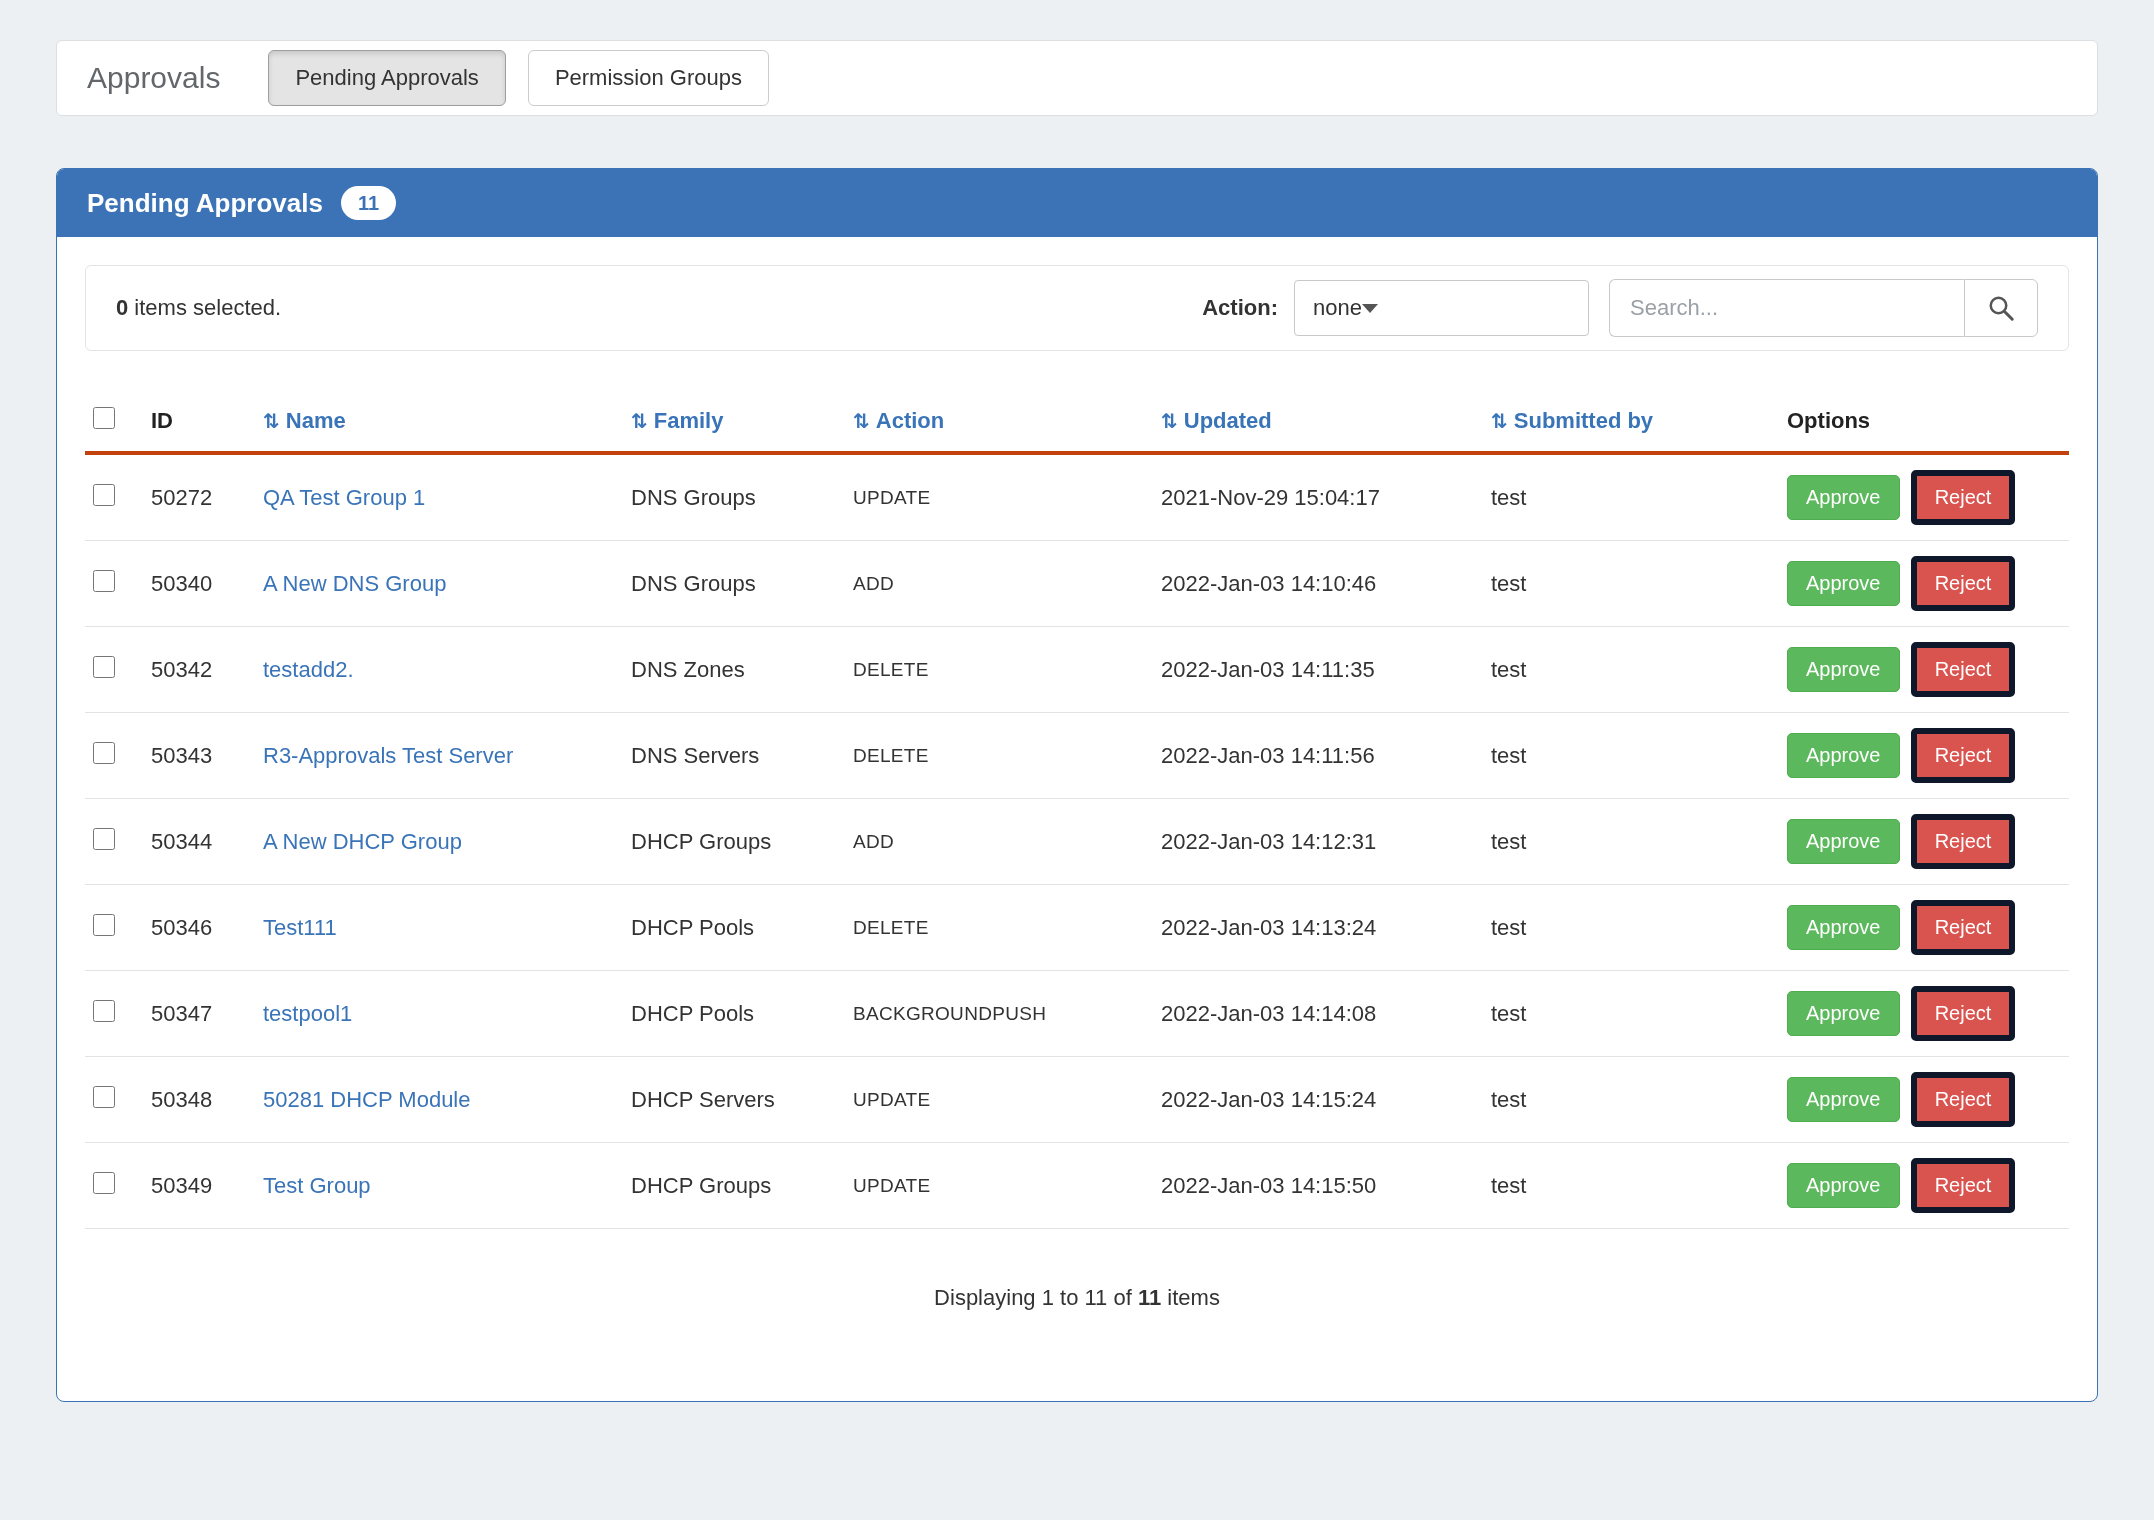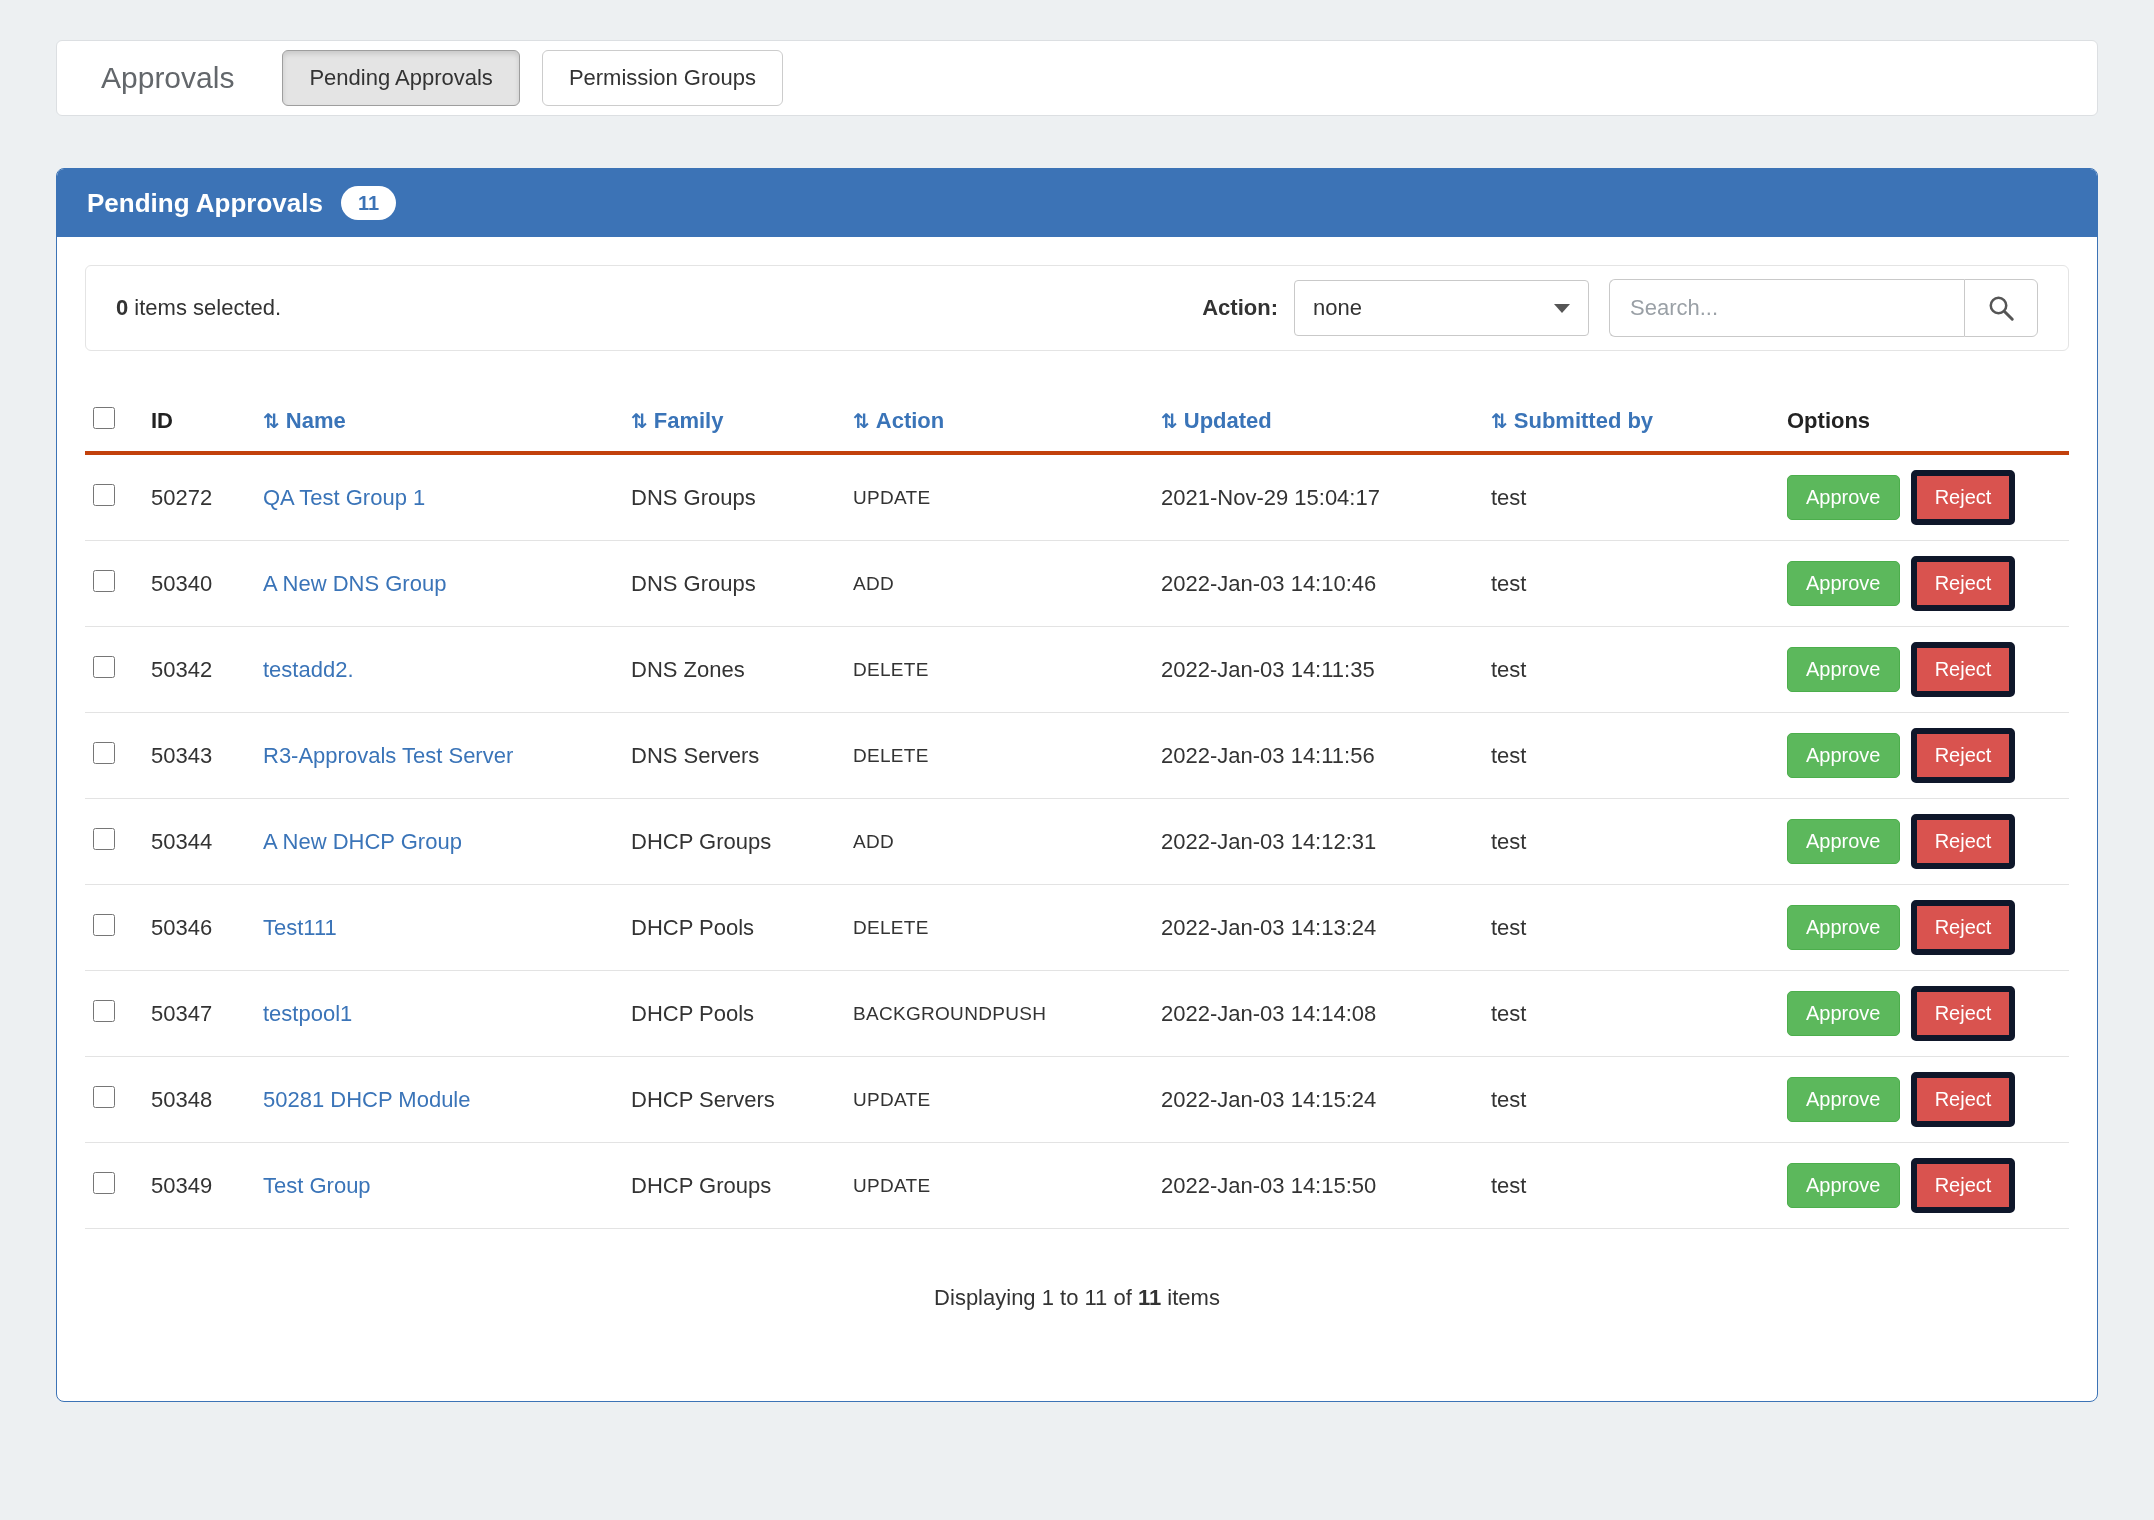--- a/index.html
+++ b/index.html
@@ -14,21 +14,21 @@
   .page { padding: 40px 56px 40px 56px; }
 
   
   .topbar {
     background: #ffffff;
     border: 1px solid #dcdfe2;
     border-radius: 6px;
     height: 76px;
     display: flex;
     align-items: center;
-    padding: 0 44px;
+    padding: 0 30px;
     margin-bottom: 52px;
   }
   .page-title {
     font-size: 30px;
     color: #63676b;
     margin-right: 48px;
   }
   .tab {
     font-family: inherit;
     font-size: 22px;
@@ -92,21 +92,21 @@
   .toolbar-right { display: flex; align-items: center; }
   .action-label { font-size: 22px; font-weight: bold; margin-right: 16px; }
   .select-box {
     width: 295px;
     height: 56px;
     border: 1px solid #c9c9c9;
     border-radius: 4px;
     background: #ffffff;
     display: flex;
     align-items: center;
-    justify-content: space-between;
+    justify-content: flex-start;
     padding: 0 18px;
     font-size: 22px;
     color: #333;
     cursor: pointer;
     margin-right: 20px;
   }
   .caret-down {
     width: 0; height: 0;
     border-left: 8px solid transparent;
     border-right: 8px solid transparent;

